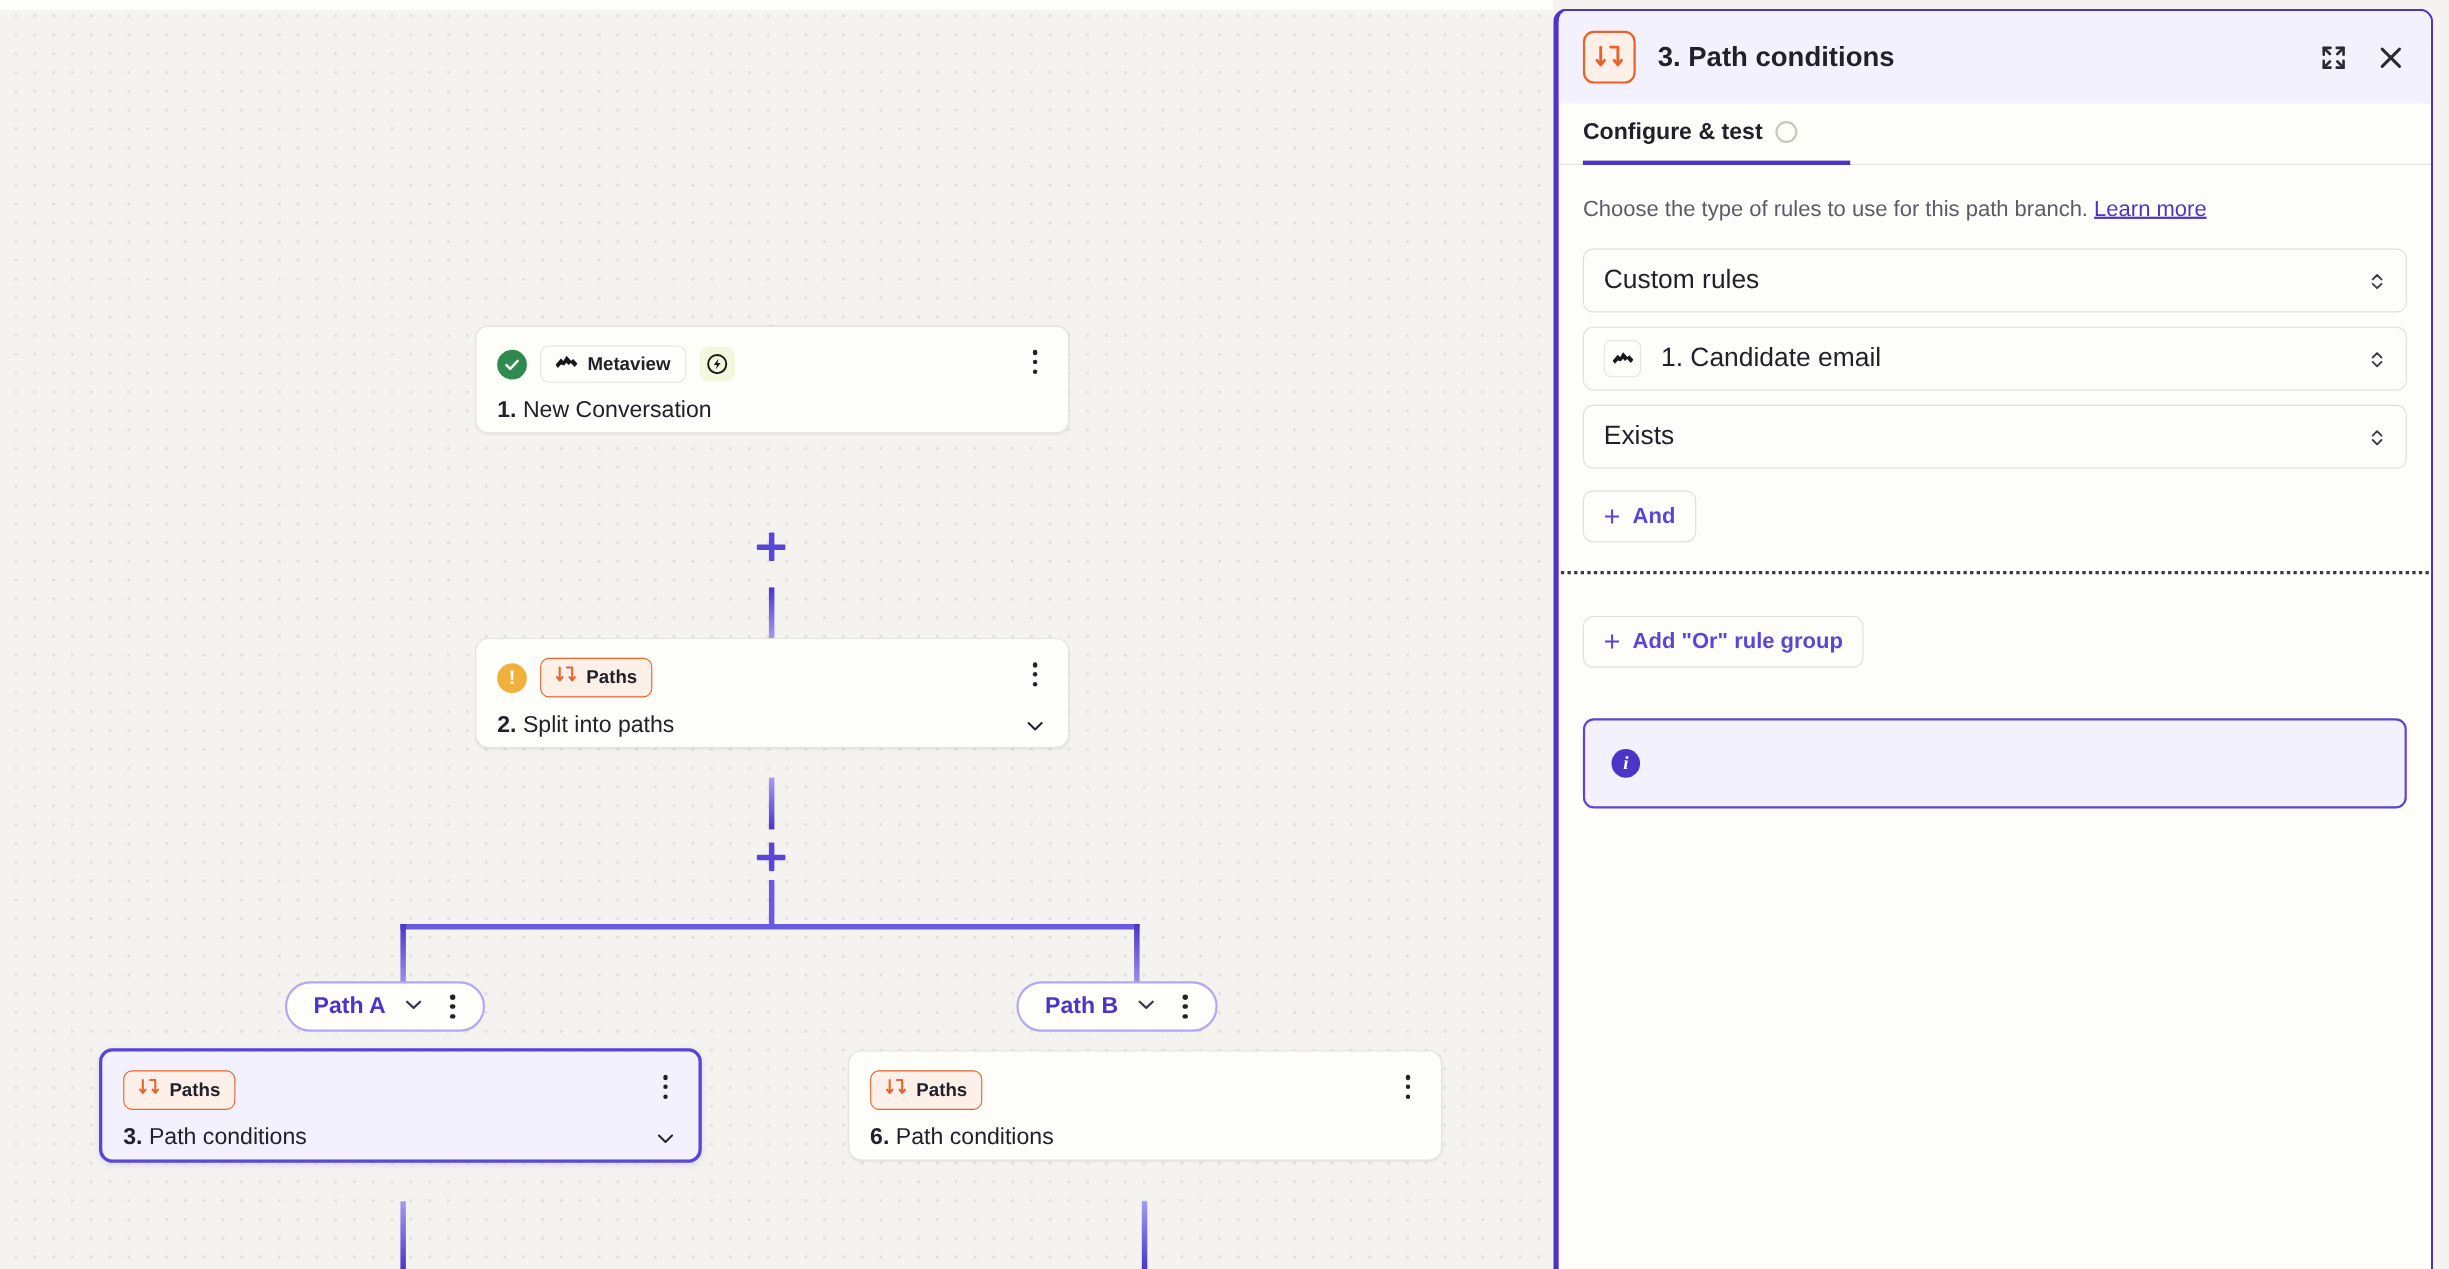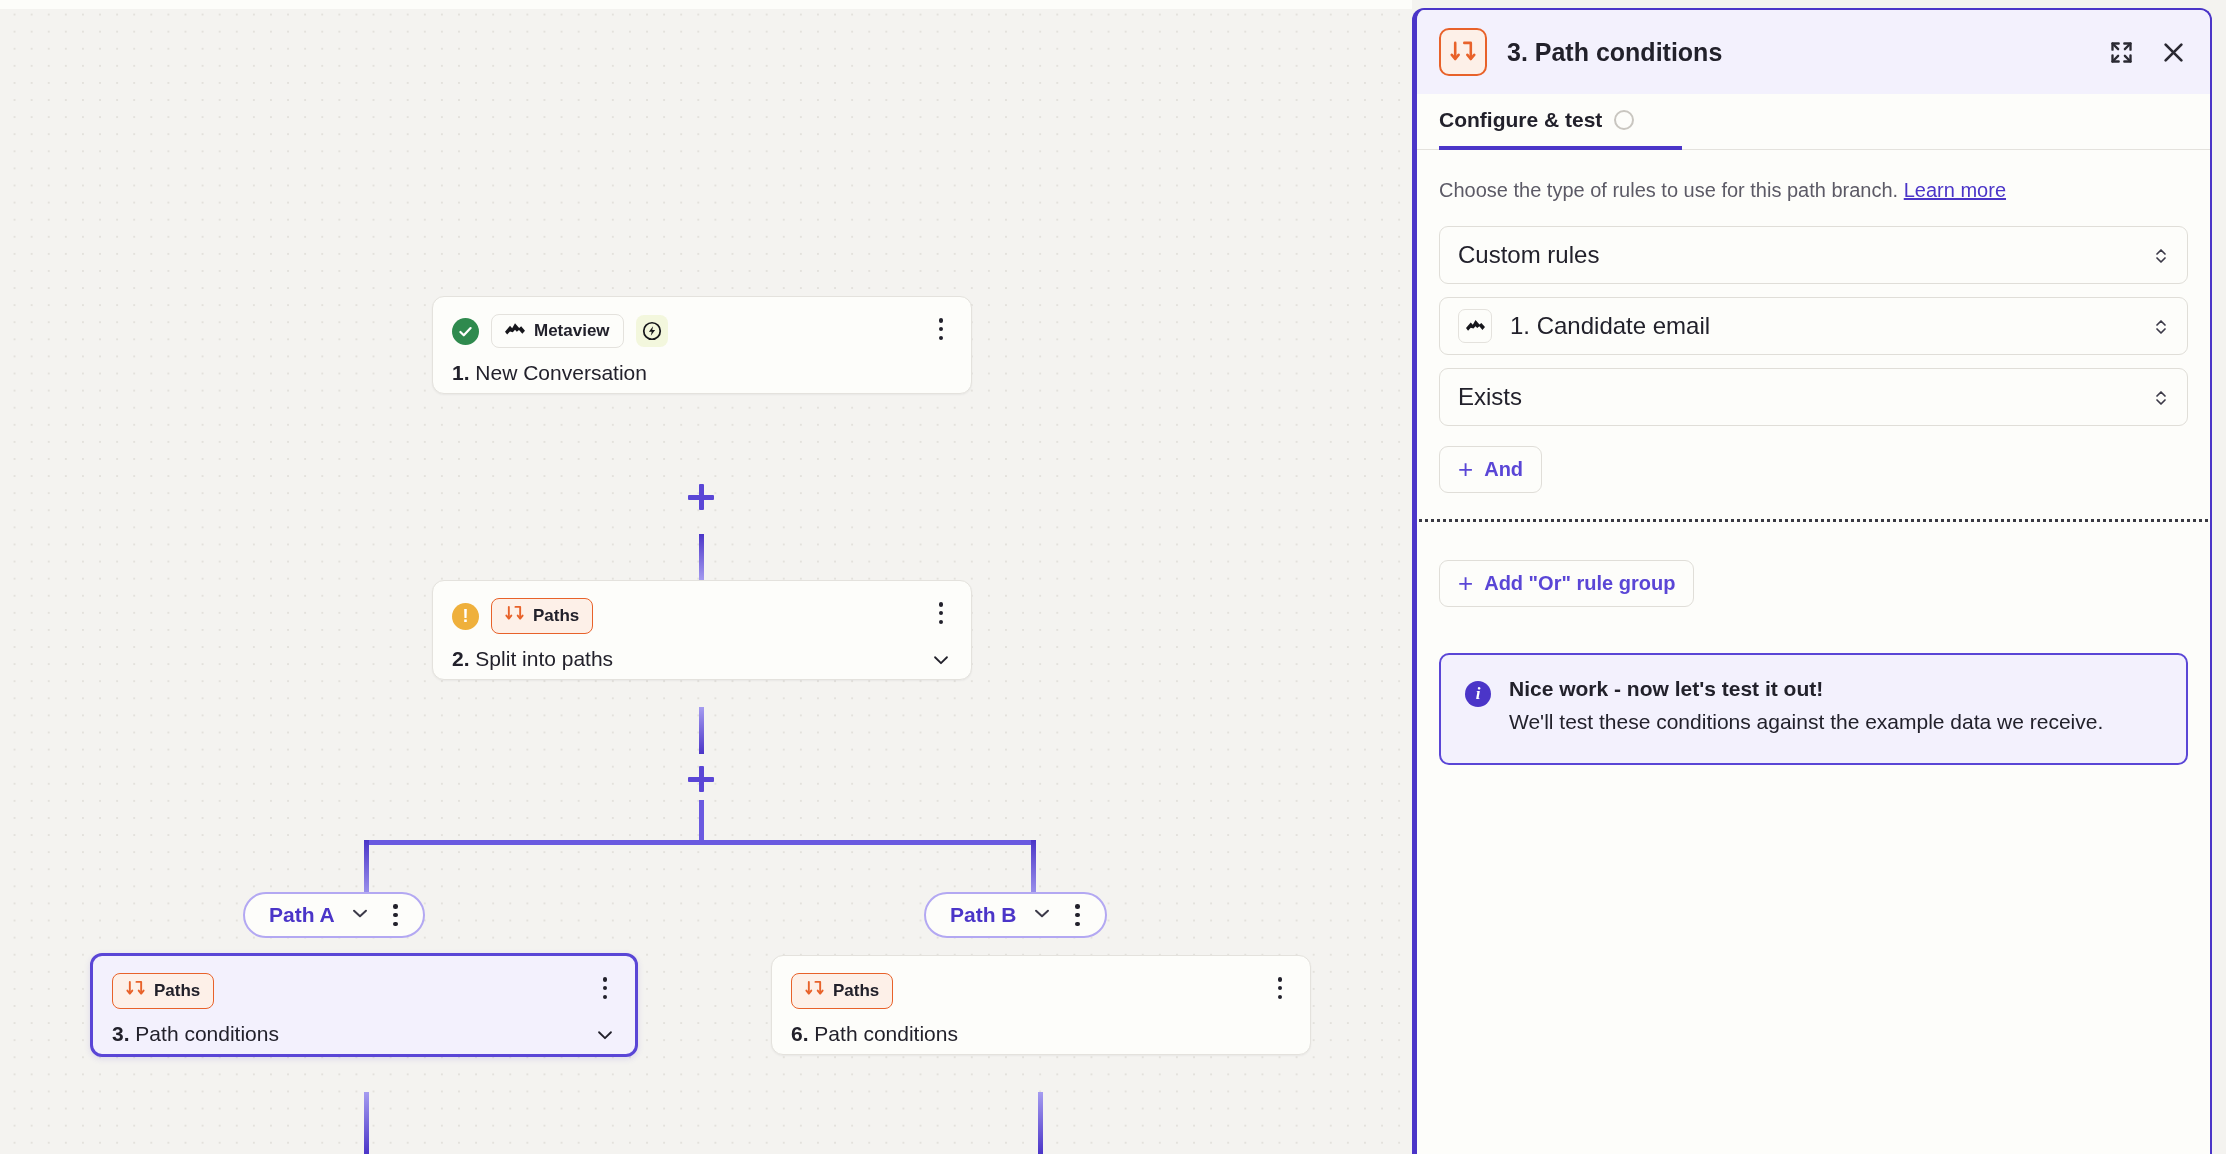--- a/index.html
+++ b/index.html
@@ -342,21 +342,21 @@
           <span class="ttxt">Split into paths</span>
         </div>
         <span class="chev">
           <svg width="22" height="22" viewBox="0 0 24 24" fill="none">
               <path d="M5.5 9l6.5 6.5L18.5 9" stroke="#22212b" stroke-width="2" stroke-linecap="round" stroke-linejoin="round"></path>
             </svg>
         </span>
       </div>
     </div>
 
-    <div class="path-pill" style="left:243px; top:892px;">
+    <div class="path-pill" style="left:259px; top:892px;">
       <span class="lbl">Path A</span>
       <span>
         <svg width="22" height="22" viewBox="0 0 24 24" fill="none">
             <path d="M5.5 9.5l6.5 6 6.5-6" stroke="#3c3a48" stroke-width="2.2" stroke-linecap="round" stroke-linejoin="round"></path>
           </svg>
       </span>
       <span class="kebab" style="position:relative; top:0;">
           <i></i>
           <i></i>
           <i></i>
@@ -532,22 +532,18 @@
 
       <div style="margin-top:38px;">
         <span class="btn-out">
           <span class="plus">+</span>
           <span>Add "Or" rule group</span>
         </span>
       </div>
 
       <div class="info-box">
         <div class="info-ico">i</div>
-        <div>
-          <div class="info-title">Nice work - now let's test it out!</div>
-          <div class="info-text">We'll test these conditions against the example data we receive.</div>
-        </div>
       </div>
 
     </div>
   </div>
 
 </div>
 
 </body></html>

